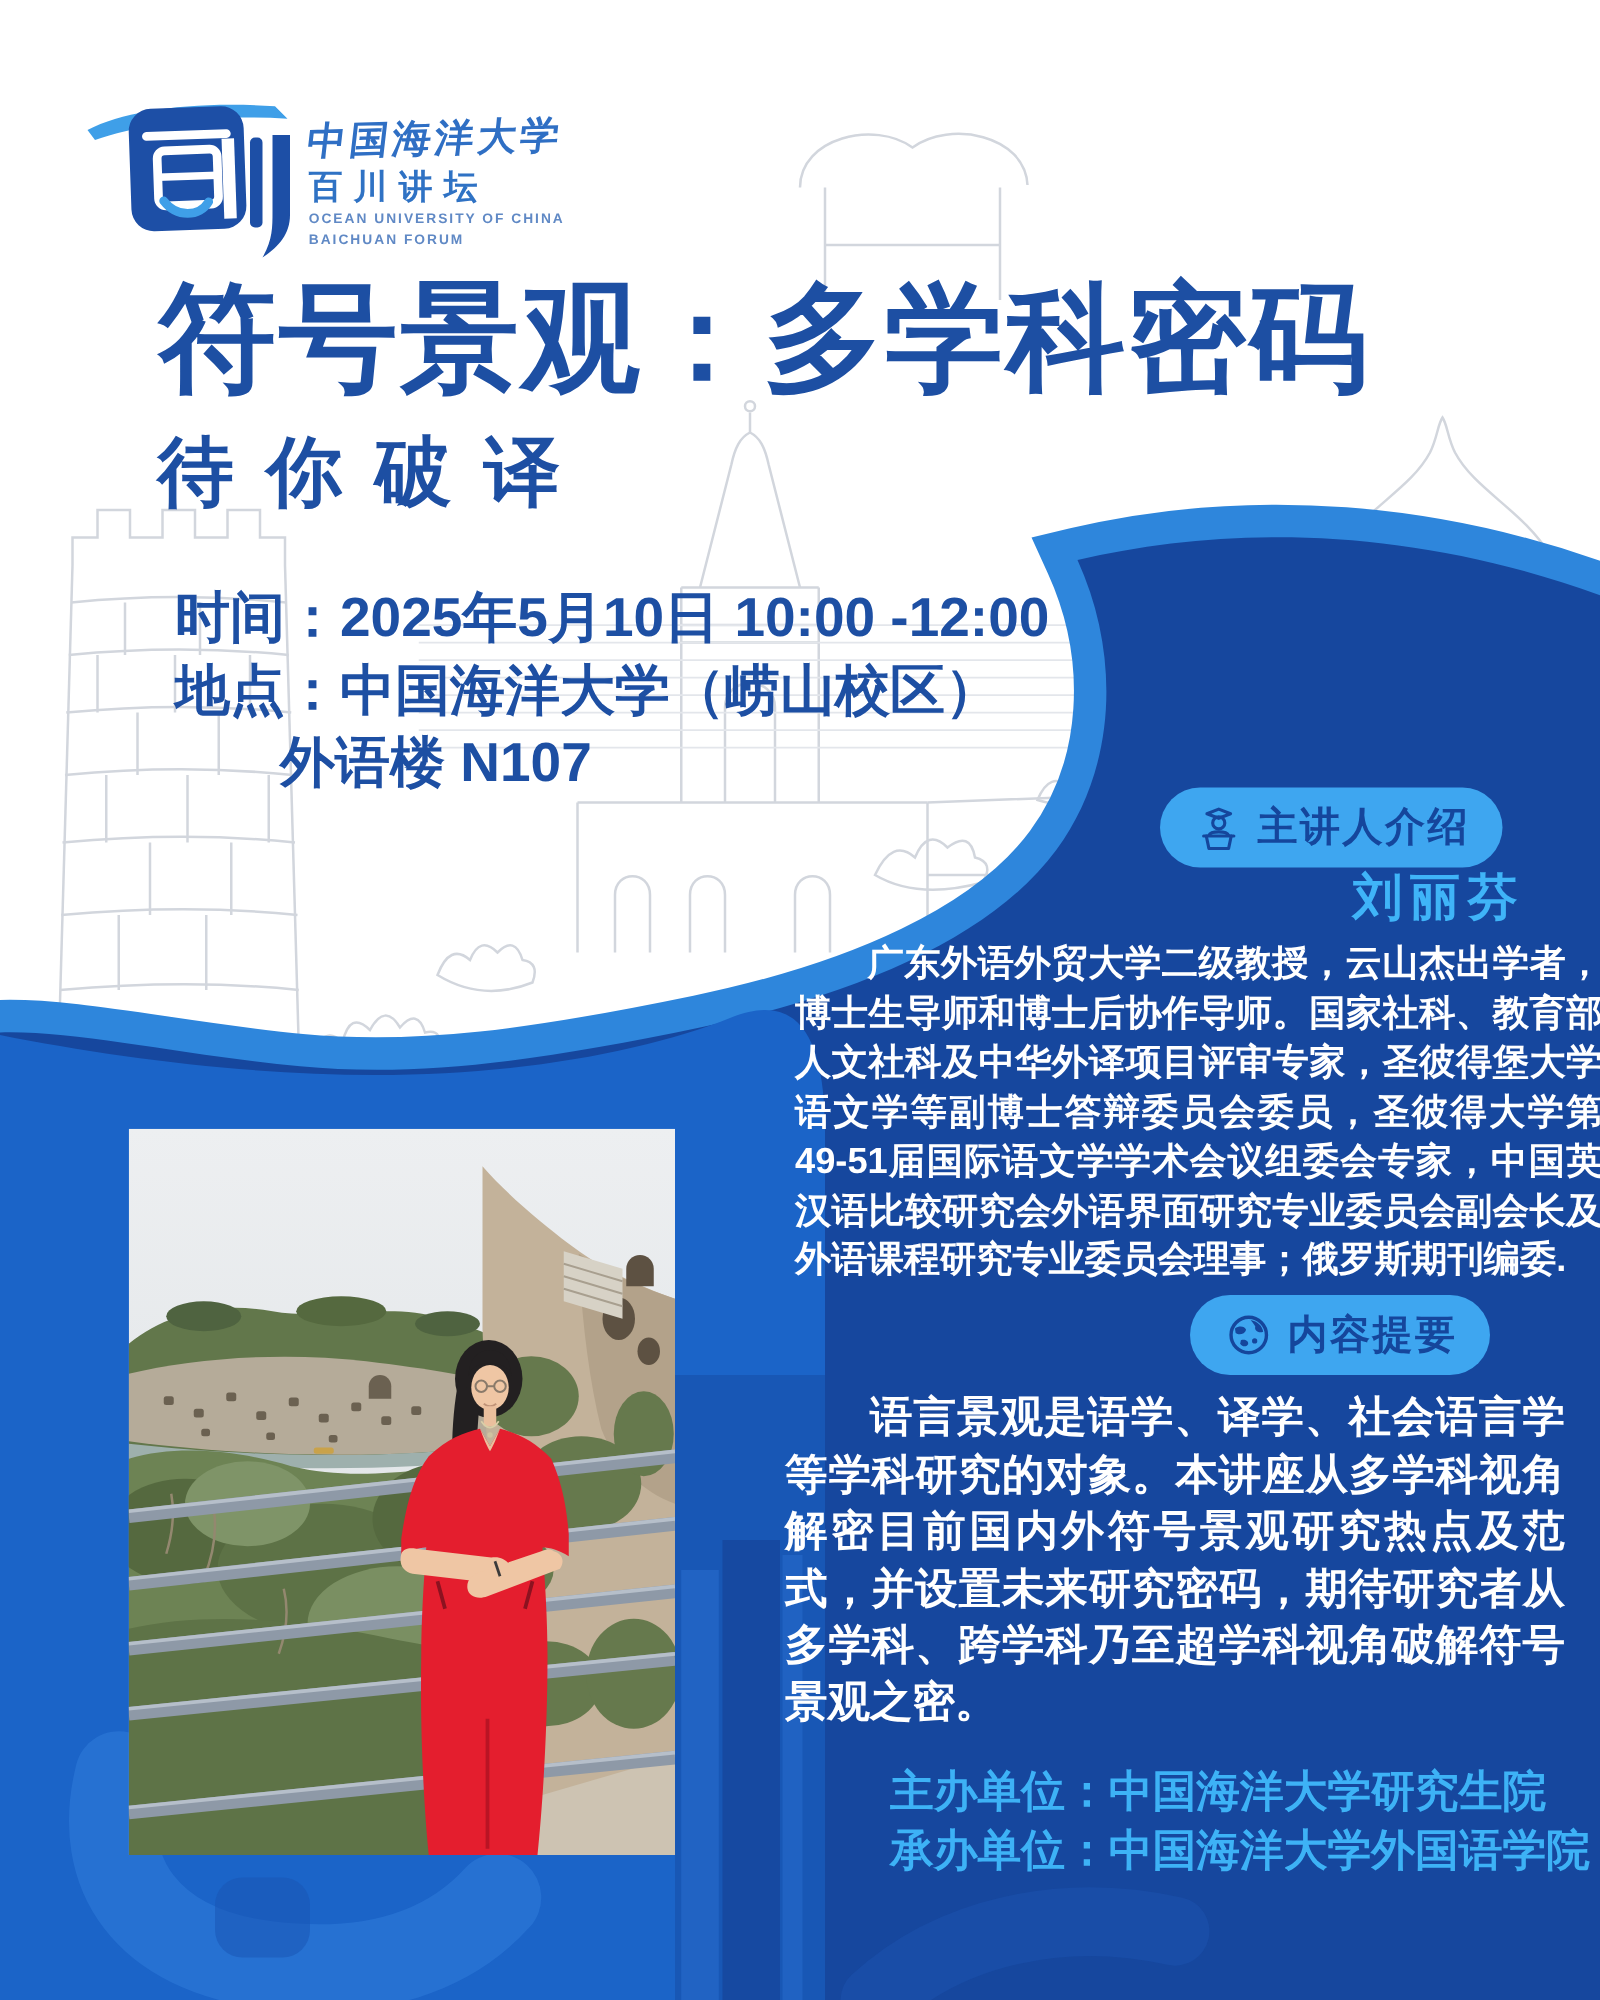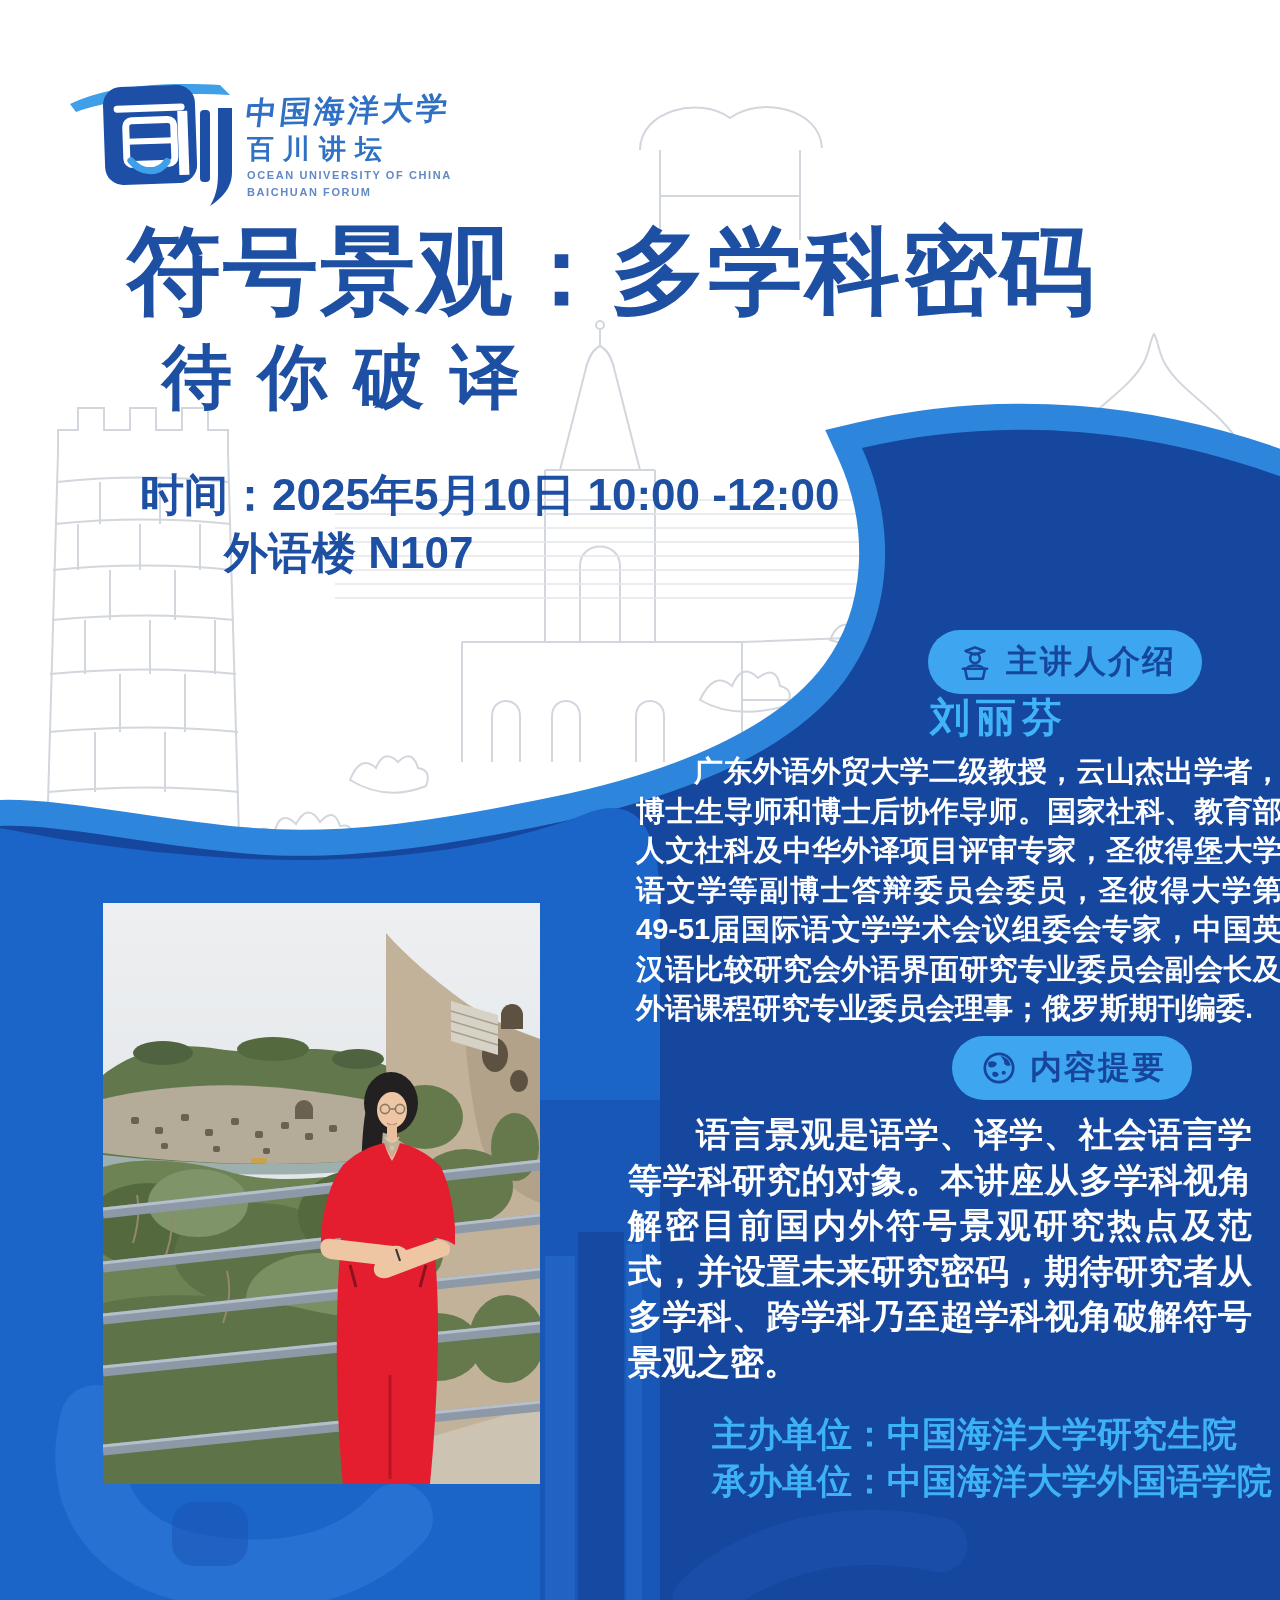--- a/index.html
+++ b/index.html
@@ -11,35 +11,35 @@
   
   .uni-name{left:246px;top:90px;font-size:31px;font-weight:700;color:#2f6fc4;
             transform:skewX(-8deg) rotate(-1.5deg);letter-spacing:3px;}
   .forum-name{left:247px;top:131px;font-size:27px;font-weight:700;color:#2f72c4;letter-spacing:9px;}
   .logo-eng{left:247px;top:169px;font-size:11px;font-weight:700;color:#6089c5;letter-spacing:1.6px;}
   .logo-eng2{left:247px;top:186px;font-size:11px;font-weight:700;color:#6089c5;letter-spacing:1.6px;}
 
   
   .title{left:126px;top:218px;color:#1d4fa3;font-weight:900;line-height:106px;white-space:nowrap;}
   .title .l1{font-size:95px;letter-spacing:2px;}
-  .title .l2{font-size:70px;letter-spacing:26px;margin-left:36px;}
+  .title .l2{font-size:61px;letter-spacing:26px;}
 
   
   .info{left:140px;top:466px;color:#1d4fa3;font-weight:700;font-size:44px;line-height:58px;white-space:nowrap;}
   .info .row{display:block;}
   .info .indent{margin-left:84px;}
 
   
   .badge{height:58px;border-radius:32px;background:#3ea6f0;display:inline-flex;align-items:center;
          gap:10px;padding:3px 26px;}
   .badge .lbl{font-size:32px;font-weight:800;color:#15469c;letter-spacing:2px;white-space:nowrap;}
   .badge1{left:928px;top:630px;}
   .badge2{left:952px;top:1036px;}
 
-  .speaker-name{left:930px;top:690px;width:290px;text-align:left;font-size:40px;font-weight:700;
+  .speaker-name{left:930px;top:690px;width:290px;text-align:right;font-size:40px;font-weight:700;
                 color:#3fb4f8;letter-spacing:6px;}
 
   .bio{left:612px;top:752px;width:646px;color:#ffffff;font-size:29px;line-height:39.5px;
        font-weight:600;text-align:justify;text-indent:2em;margin-left:24px;}
   .summary{left:628px;top:1112px;width:624px;color:#ffffff;font-size:34px;line-height:45.5px;
            font-weight:600;text-align:justify;text-indent:2em;}
 
   .orgs{left:712px;top:1410px;font-size:35px;font-weight:700;color:#3db2f6;line-height:47px;white-space:nowrap;}
 </style>
 </head>
@@ -144,20 +144,23 @@
   <div class="abs logo-eng2">BAICHUAN FORUM</div>
 
   <div class="abs title">
     <div class="l1">符号景观：多学科密码</div>
     <div class="l2">待你破译</div>
   </div>
 
   <div class="abs info">
     <span class="row">
       <span>时间：</span><span>2025年5月10日 10:00 -12:00</span>
+    </span>
+    <span class="row">
+      <span>地点：</span><span>中国海洋大学（崂山校区）</span>
     </span>
     <span class="row indent">
       <span>外语楼 N107</span>
     </span>
   </div>
 
   <div class="abs badge badge1">
     <svg width="42" height="42" viewBox="0 0 40 40" fill="none" stroke="#15469c" stroke-width="2.4" stroke-linejoin="round" stroke-linecap="round">
       <path d="M11,9.5 L20,6 L29,9.5 L20,13 Z"></path>
       <circle cx="20" cy="16.5" r="4.6"></circle>

